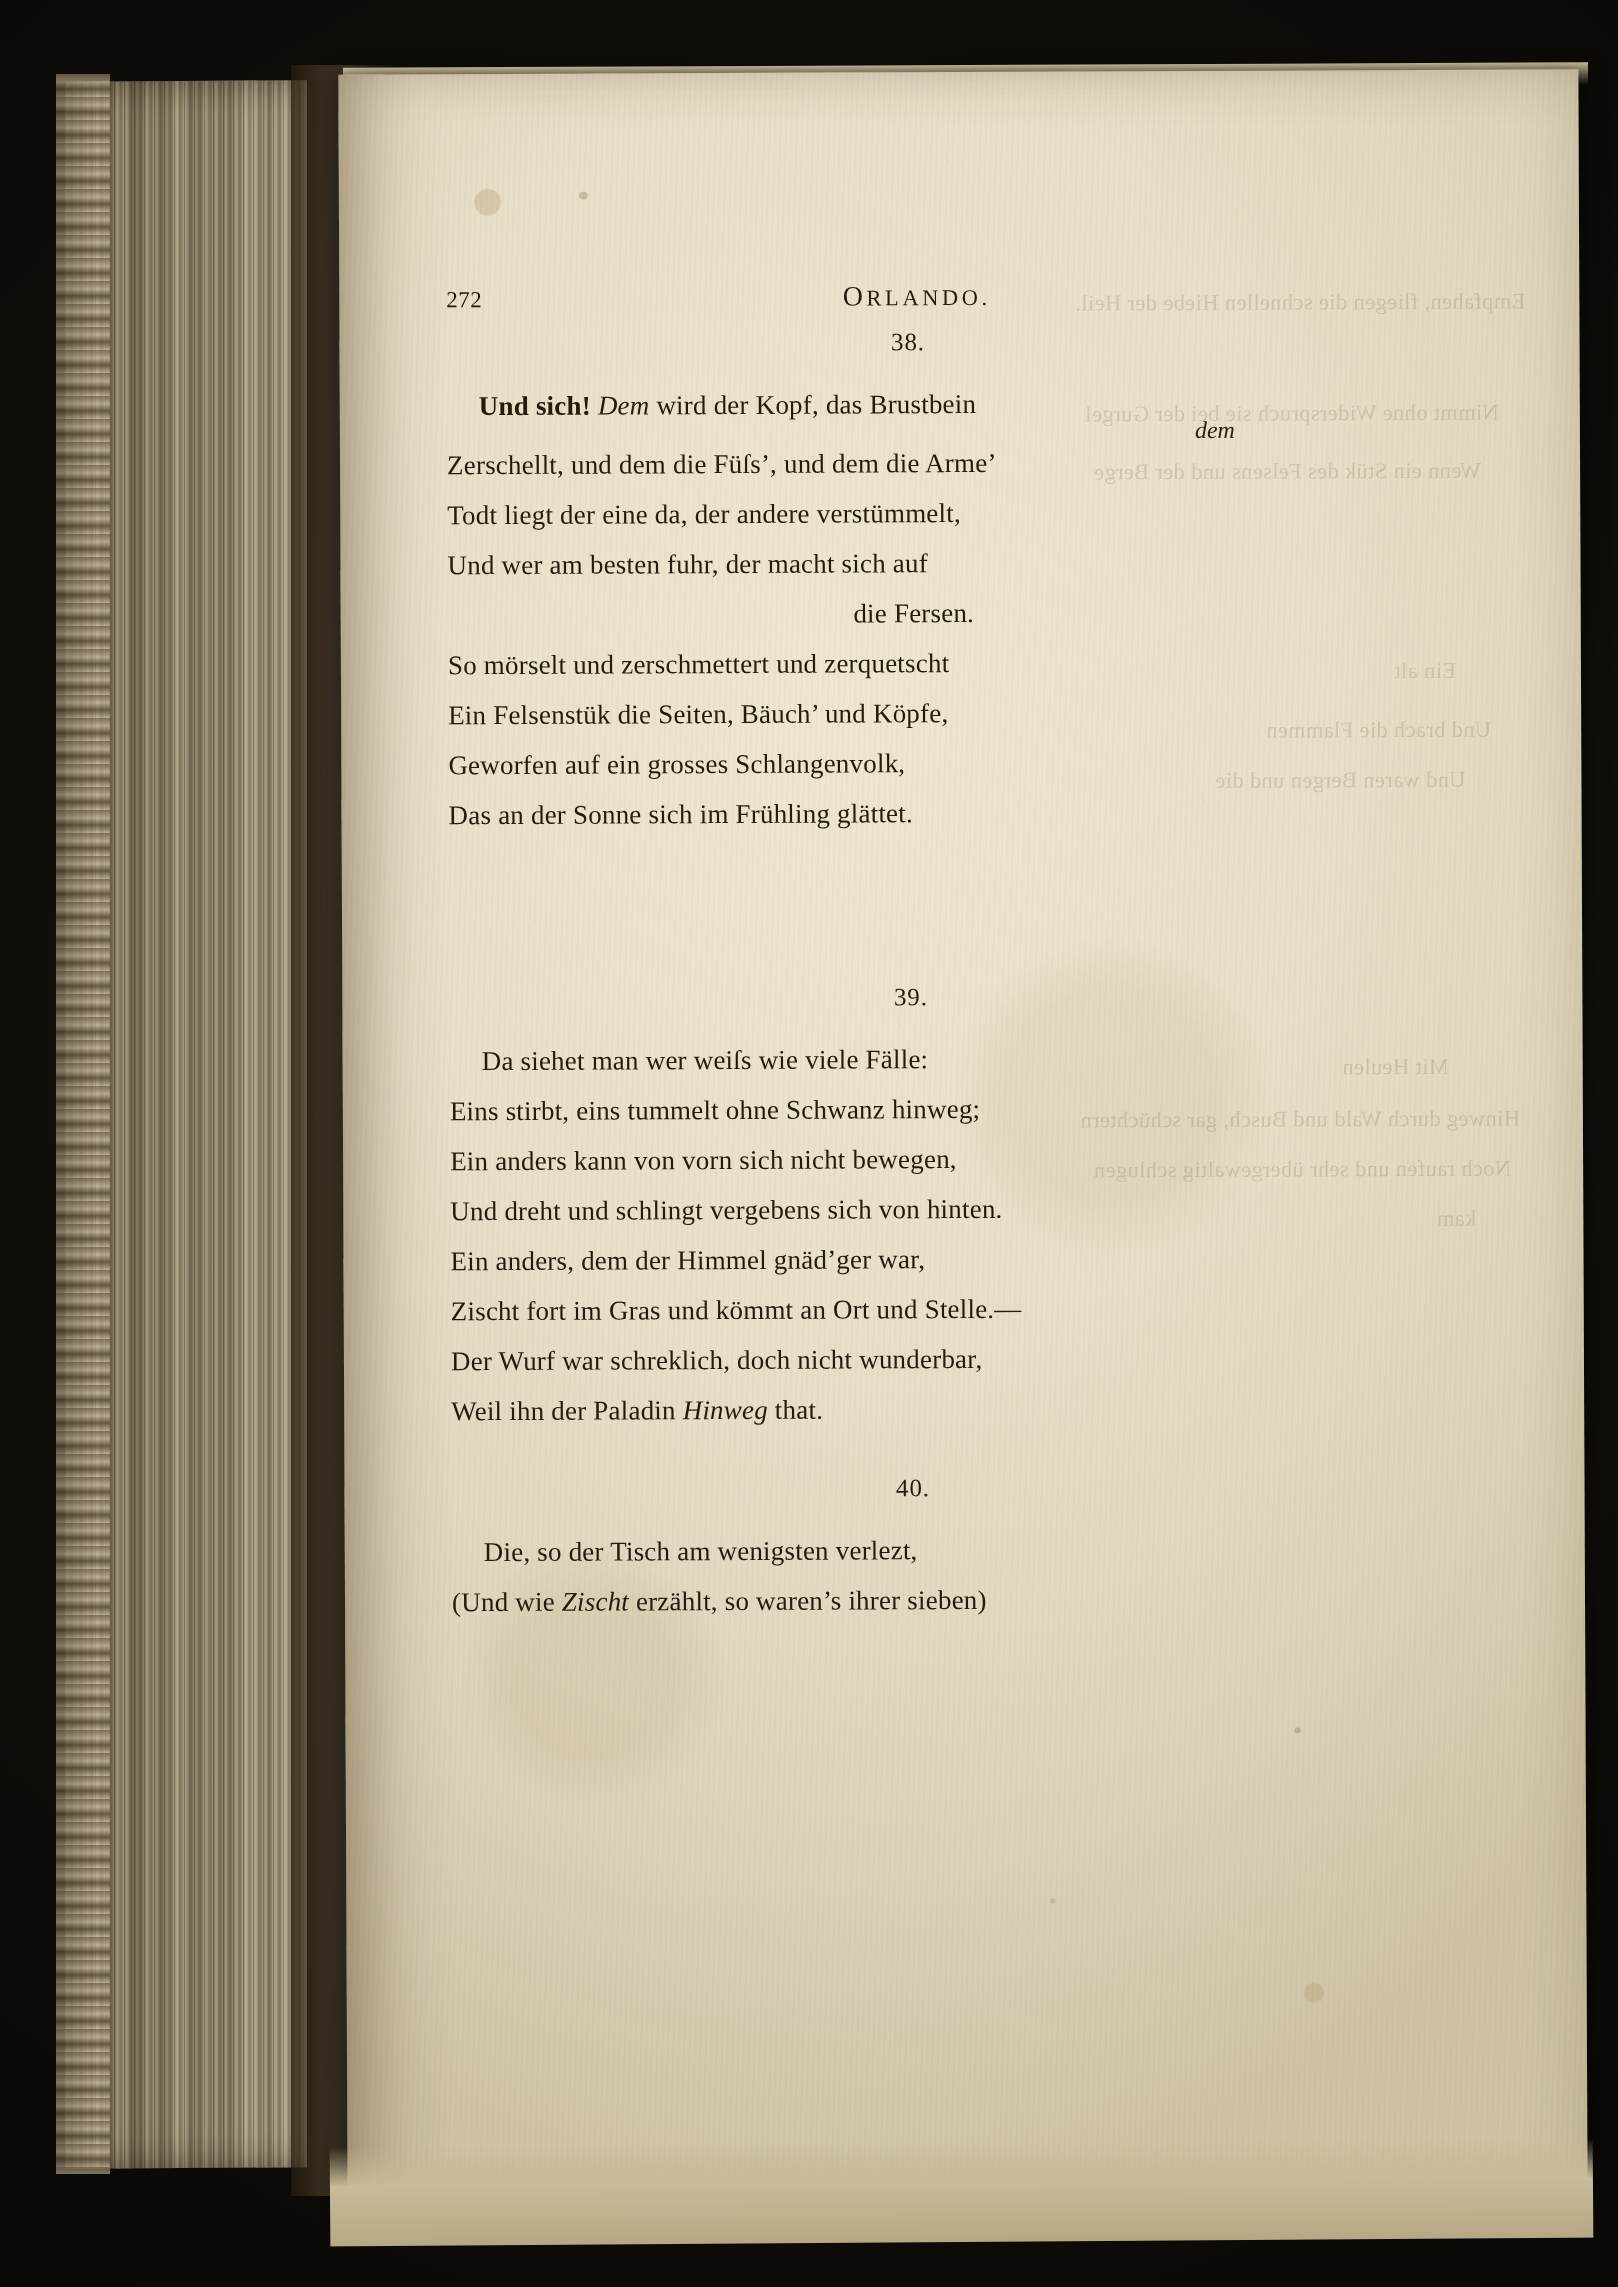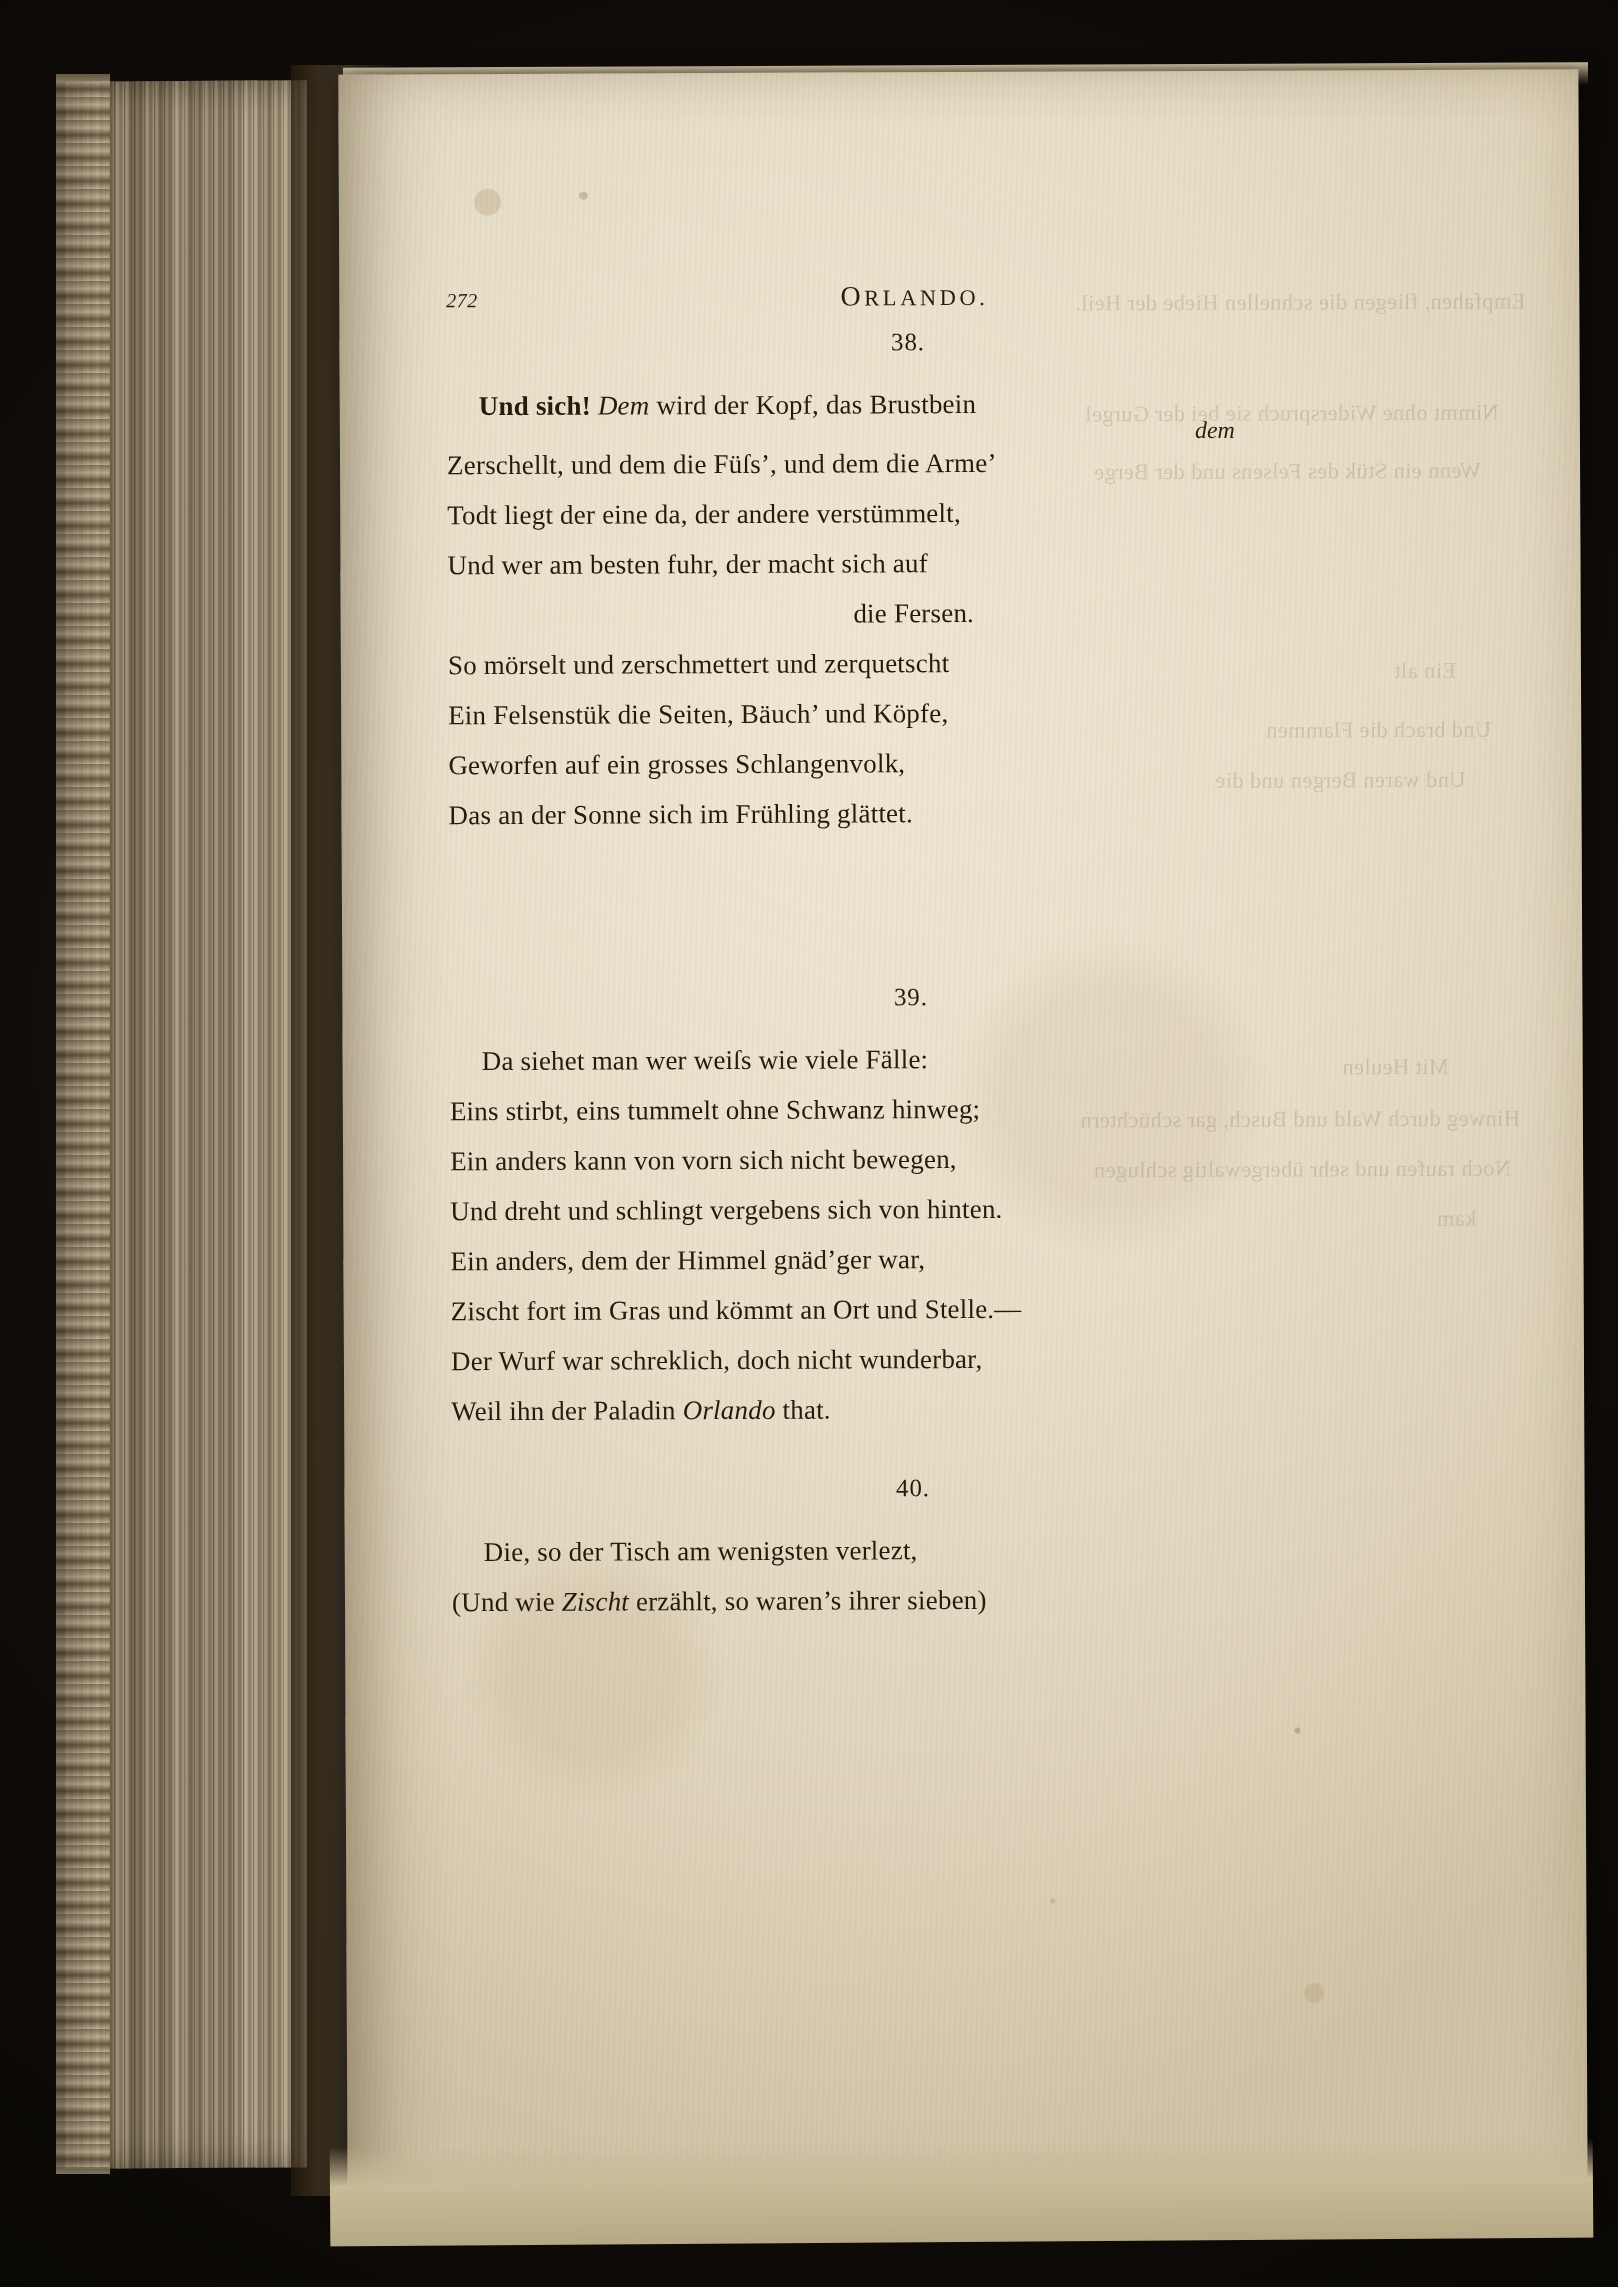--- a/index.html
+++ b/index.html
@@ -165,23 +165,22 @@
 
   .header {
     position: absolute;
     top: 208px;
     left: 107px;
     width: 1057px;
     display: flex;
     align-items: baseline;
   }
   .folio {
-    font-size: 20px;
+    font-size: 23px;
     letter-spacing: 0.4px;
-    font-style: italic;
   }
   .running-title {
     flex: 1;
     text-align: center;
     font-size: 22.4px;
     letter-spacing: 3.6px;
     padding-right: 152px;
   }
   .running-title .drop { font-size: 28px; }
 
@@ -284,21 +283,21 @@
         <div class="stanza" id="stanza-39">
           <div class="stanza-num">39.</div>
           <div class="line indent">Da siehet man wer weiſs wie viele Fälle:</div>
           <div class="line">Eins stirbt, eins tummelt ohne Schwanz hinweg;</div>
           <div class="line">Ein anders kann von vorn sich nicht bewegen,</div>
           <div class="line">Und dreht und schlingt vergebens sich von hinten.</div>
           <div class="line">Ein anders, dem der Himmel gnäd’ger war,</div>
           <div class="line">Zischt fort im Gras und kömmt an Ort und Stelle.—</div>
           <div class="line">Der Wurf war schreklich, doch nicht wunderbar,</div>
           <div class="line">
-            Weil ihn der Paladin <span class="it">Orlando</span> that.
+            Weil ihn der Paladin <span class="it">Hinweg</span> that.
           </div>
         </div>
 
         <div class="stanza" id="stanza-40">
           <div class="stanza-num">40.</div>
           <div class="line indent">Die, so der Tisch am wenigsten verlezt,</div>
           <div class="line">
             (Und wie <span class="it">Zischt</span> erzählt, so waren’s ihrer sieben)
           </div>
         </div>

